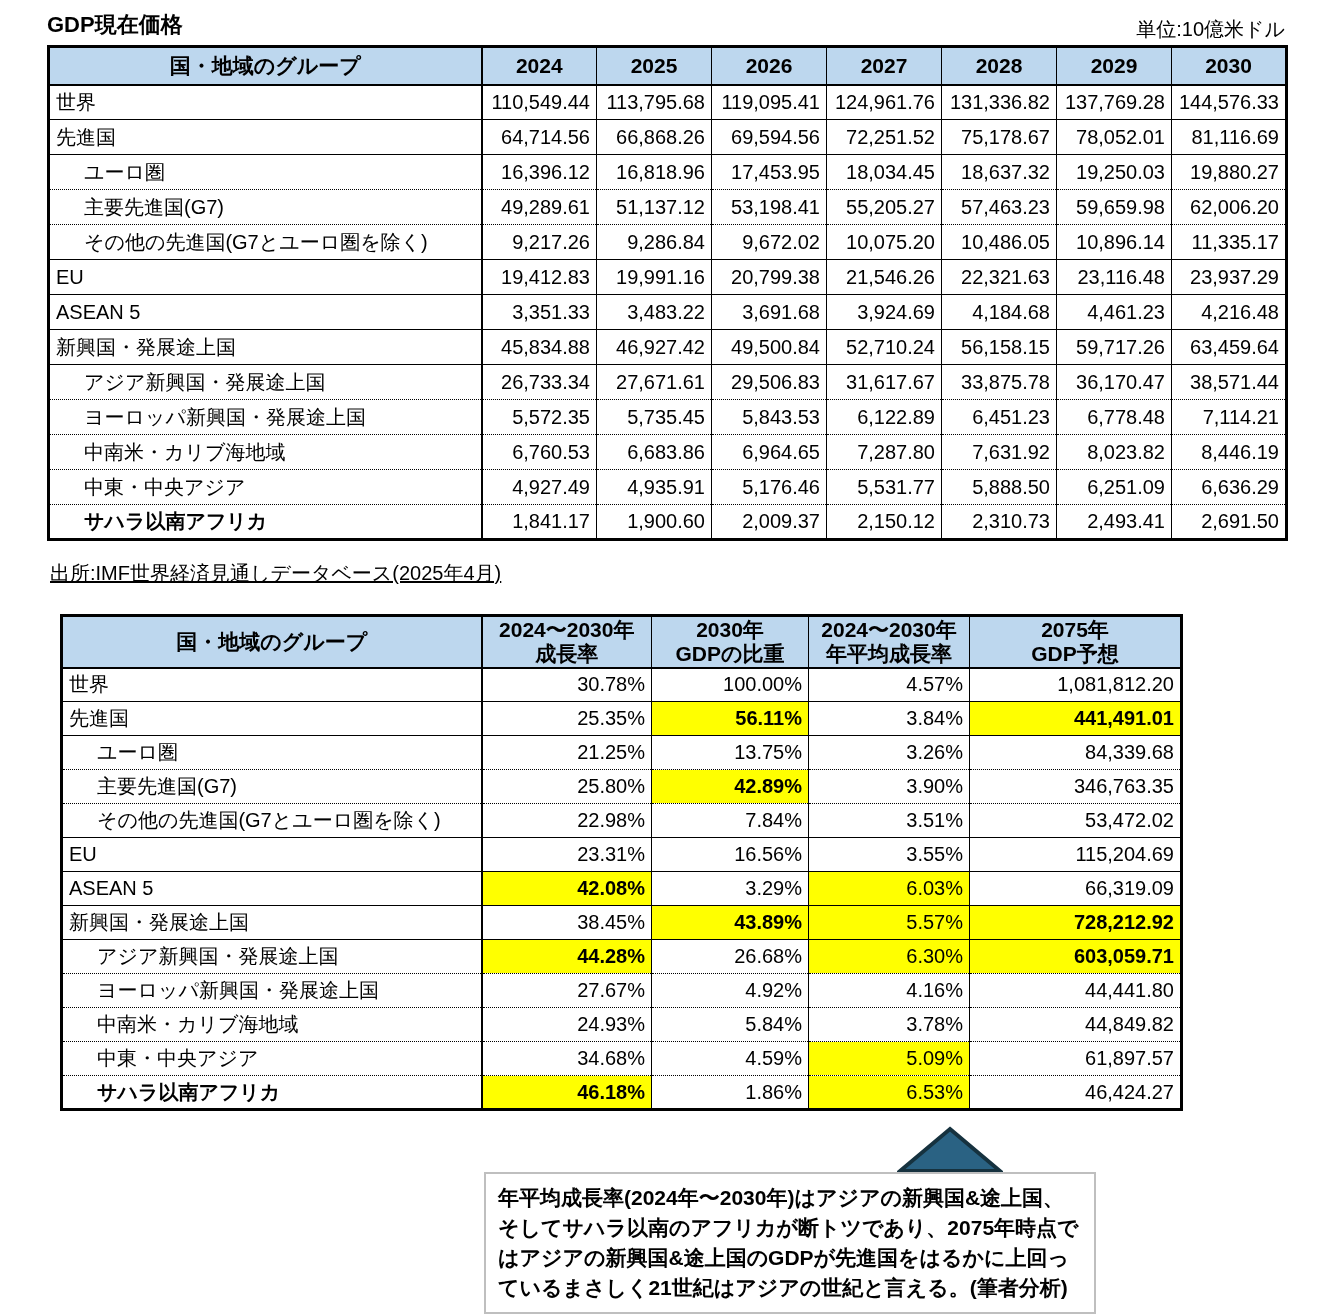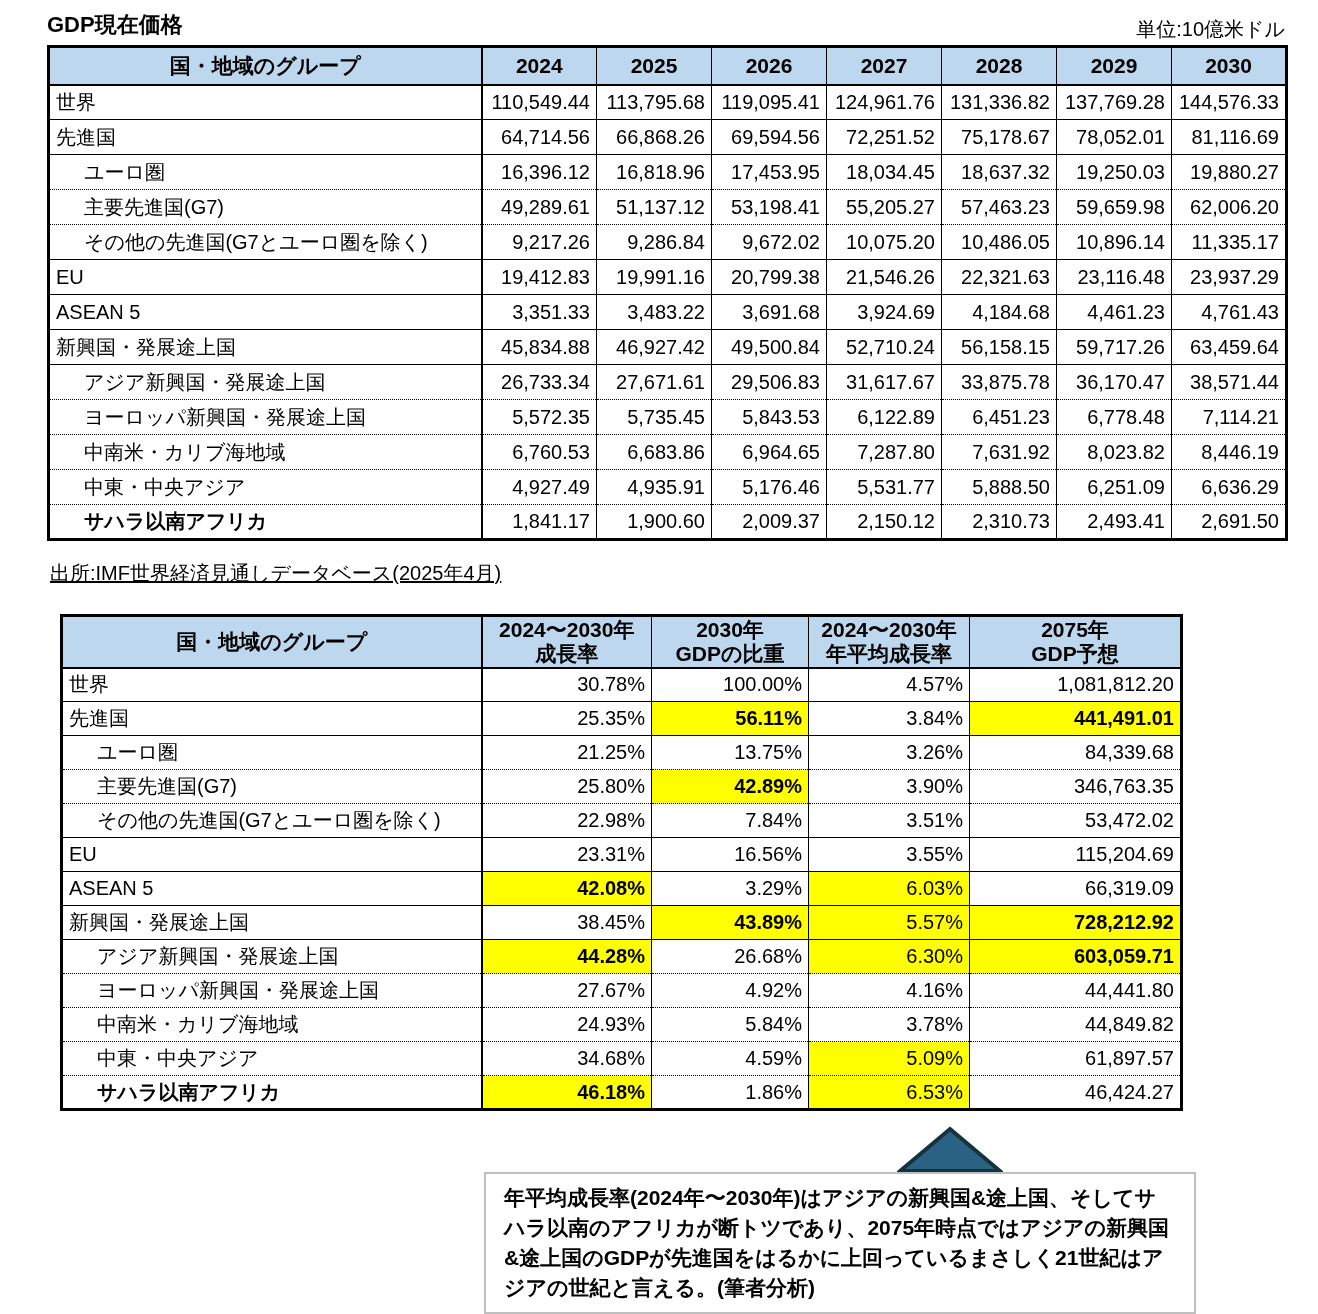--- a/index.html
+++ b/index.html
@@ -35,23 +35,23 @@
   td.ind{padding-left:34px;margin-left:36px;}
   .b{font-weight:bold;}
   td.num{text-align:right;}
   td.hl{background:var(--hl);}
   tr.bt-solid > td{border-top:1px solid #000;}
   tr.bt-dotted > td{border-top:1px dotted #000;}
 
   #triangle{position:absolute;left:897px;top:1126px;width:106px;height:47px;}
   #triangle polygon{fill:var(--tri-fill);stroke:var(--tri-stroke);stroke-width:4;}
   #callout{
-    position:absolute;left:484px;top:1172px;width:712px;
+    position:absolute;left:484px;top:1172px;width:612px;
     border:2px solid var(--callout-border);background:#fff;
-    padding:9px 18px;font-size:21px;font-weight:bold;line-height:30px;
+    padding:9px 12px;font-size:21px;font-weight:bold;line-height:30px;
   }
 </style>
 </head>
 <body>
 
 <div id="title">GDP現在価格</div>
 <div id="unit">単位:10億米ドル</div>
 
 <table id="t1">
   <colgroup>
@@ -138,21 +138,21 @@
         <td class="num">23,937.29</td>
       </tr>
       <tr class="bt-solid">
         <td class="name">ASEAN 5</td>
         <td class="num">3,351.33</td>
         <td class="num">3,483.22</td>
         <td class="num">3,691.68</td>
         <td class="num">3,924.69</td>
         <td class="num">4,184.68</td>
         <td class="num">4,461.23</td>
-        <td class="num">4,761.43</td>
+        <td class="num">4,216.48</td>
       </tr>
       <tr class="bt-solid">
         <td class="name">新興国・発展途上国</td>
         <td class="num">45,834.88</td>
         <td class="num">46,927.42</td>
         <td class="num">49,500.84</td>
         <td class="num">52,710.24</td>
         <td class="num">56,158.15</td>
         <td class="num">59,717.26</td>
         <td class="num">63,459.64</td>

